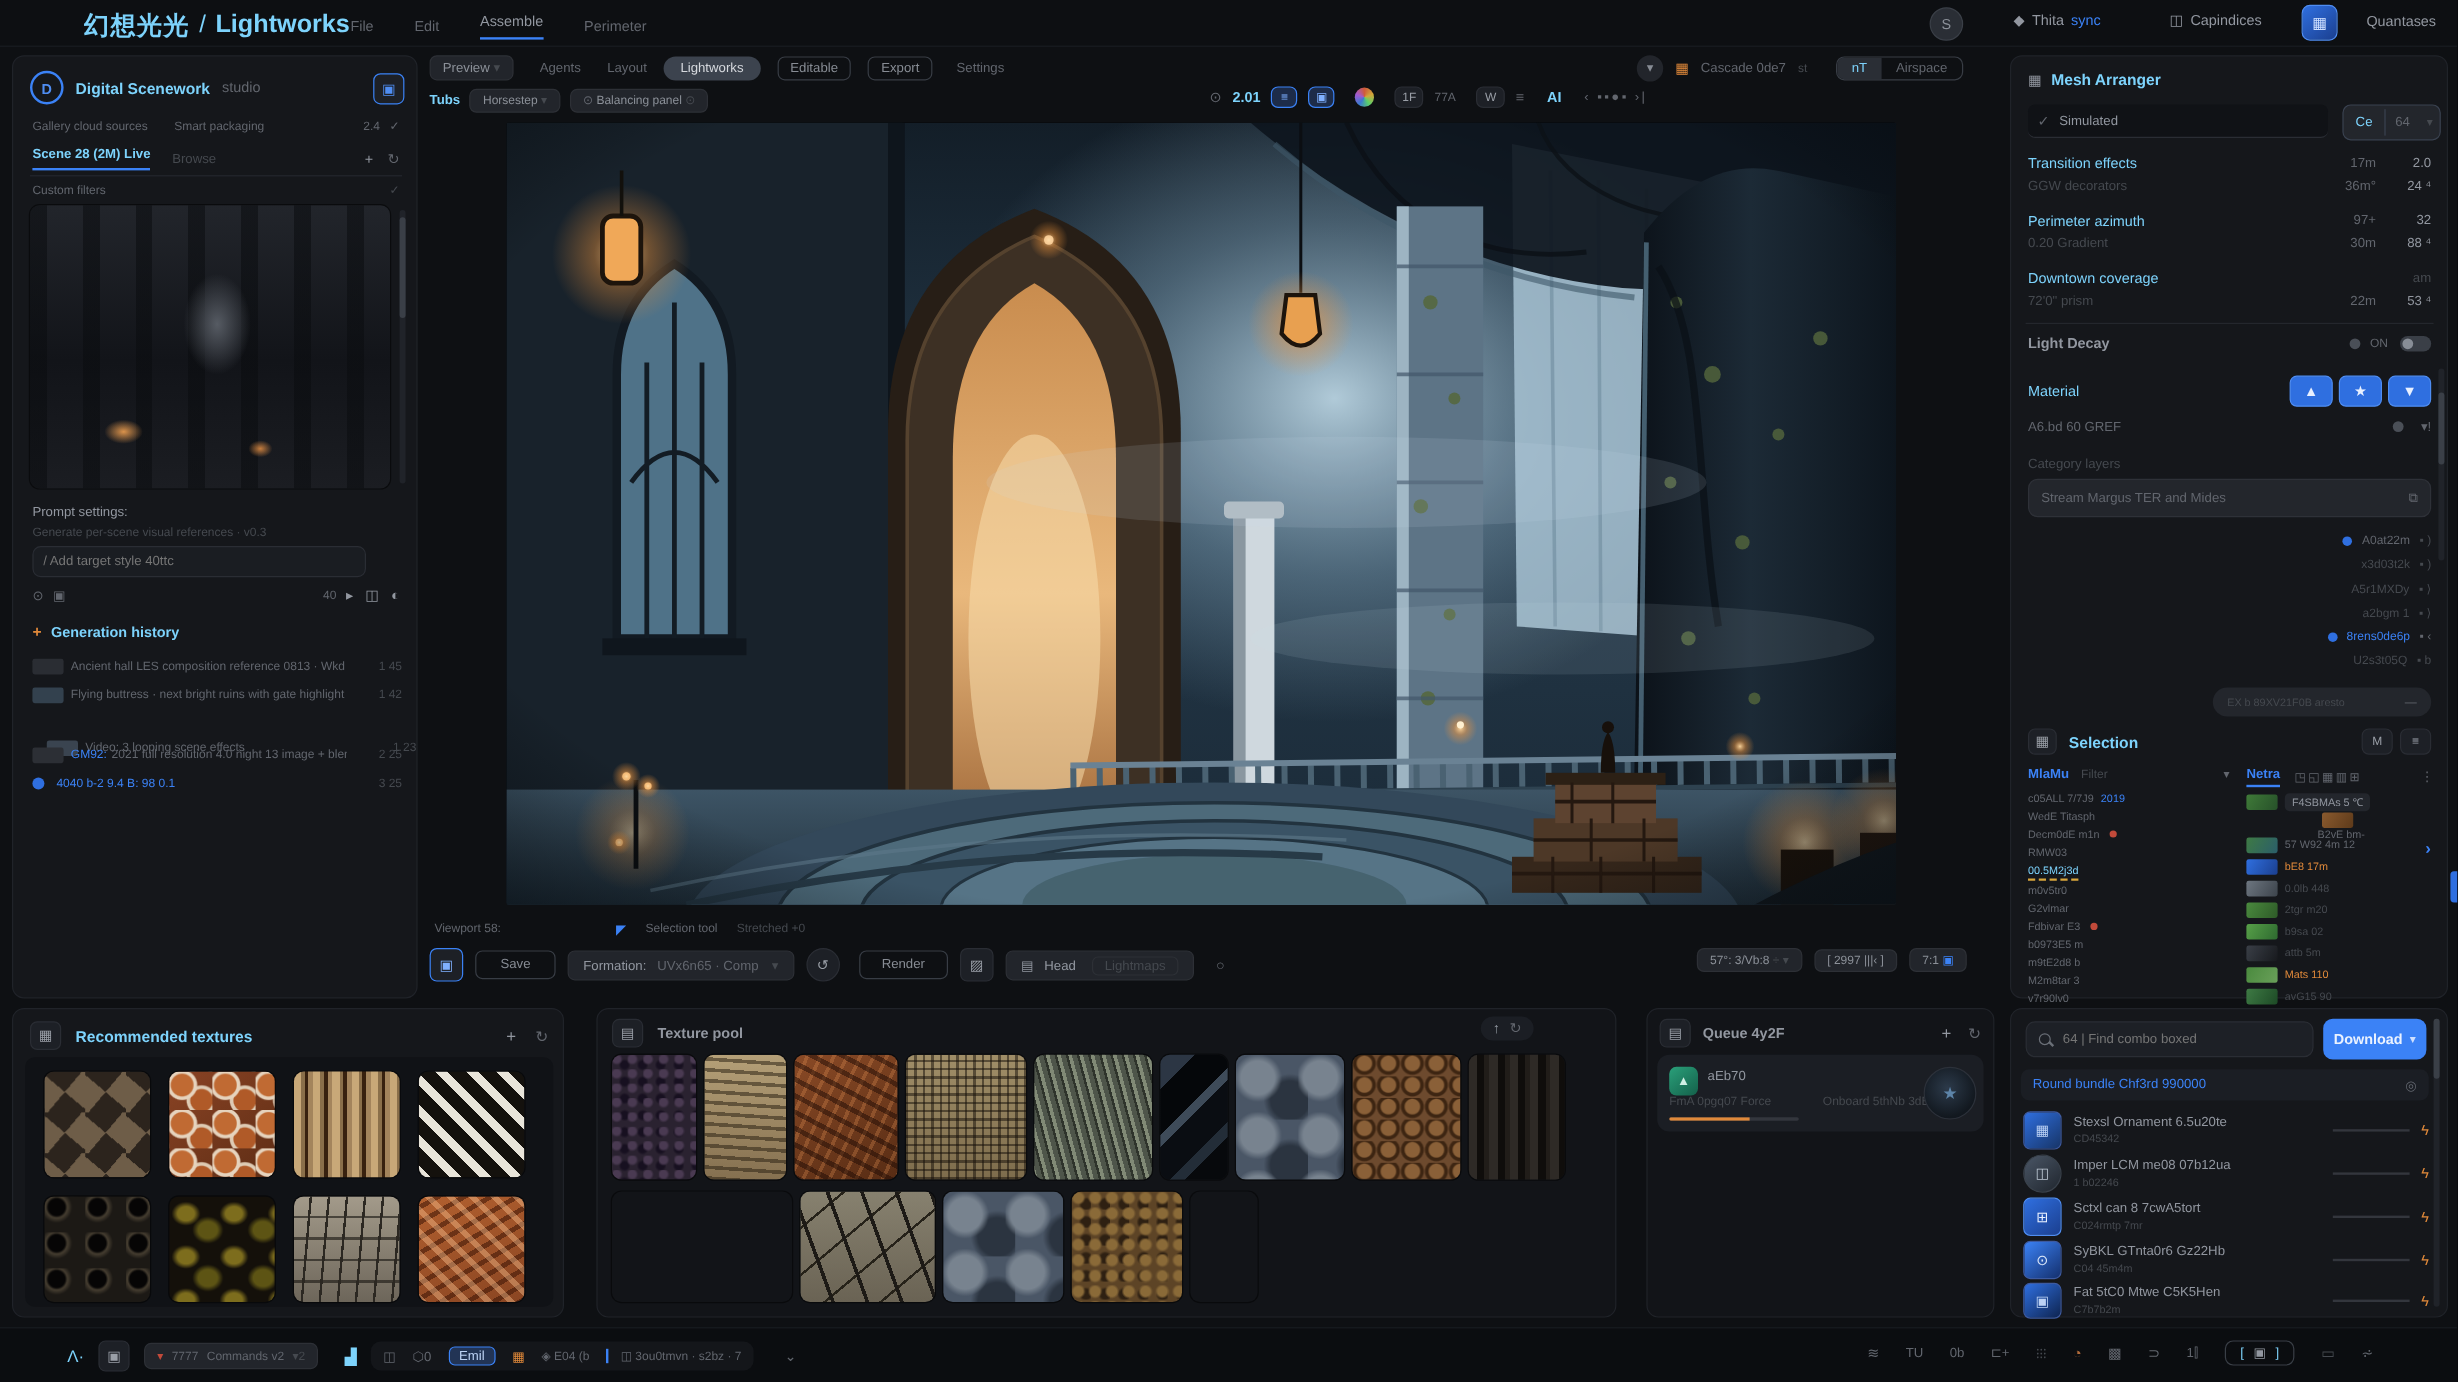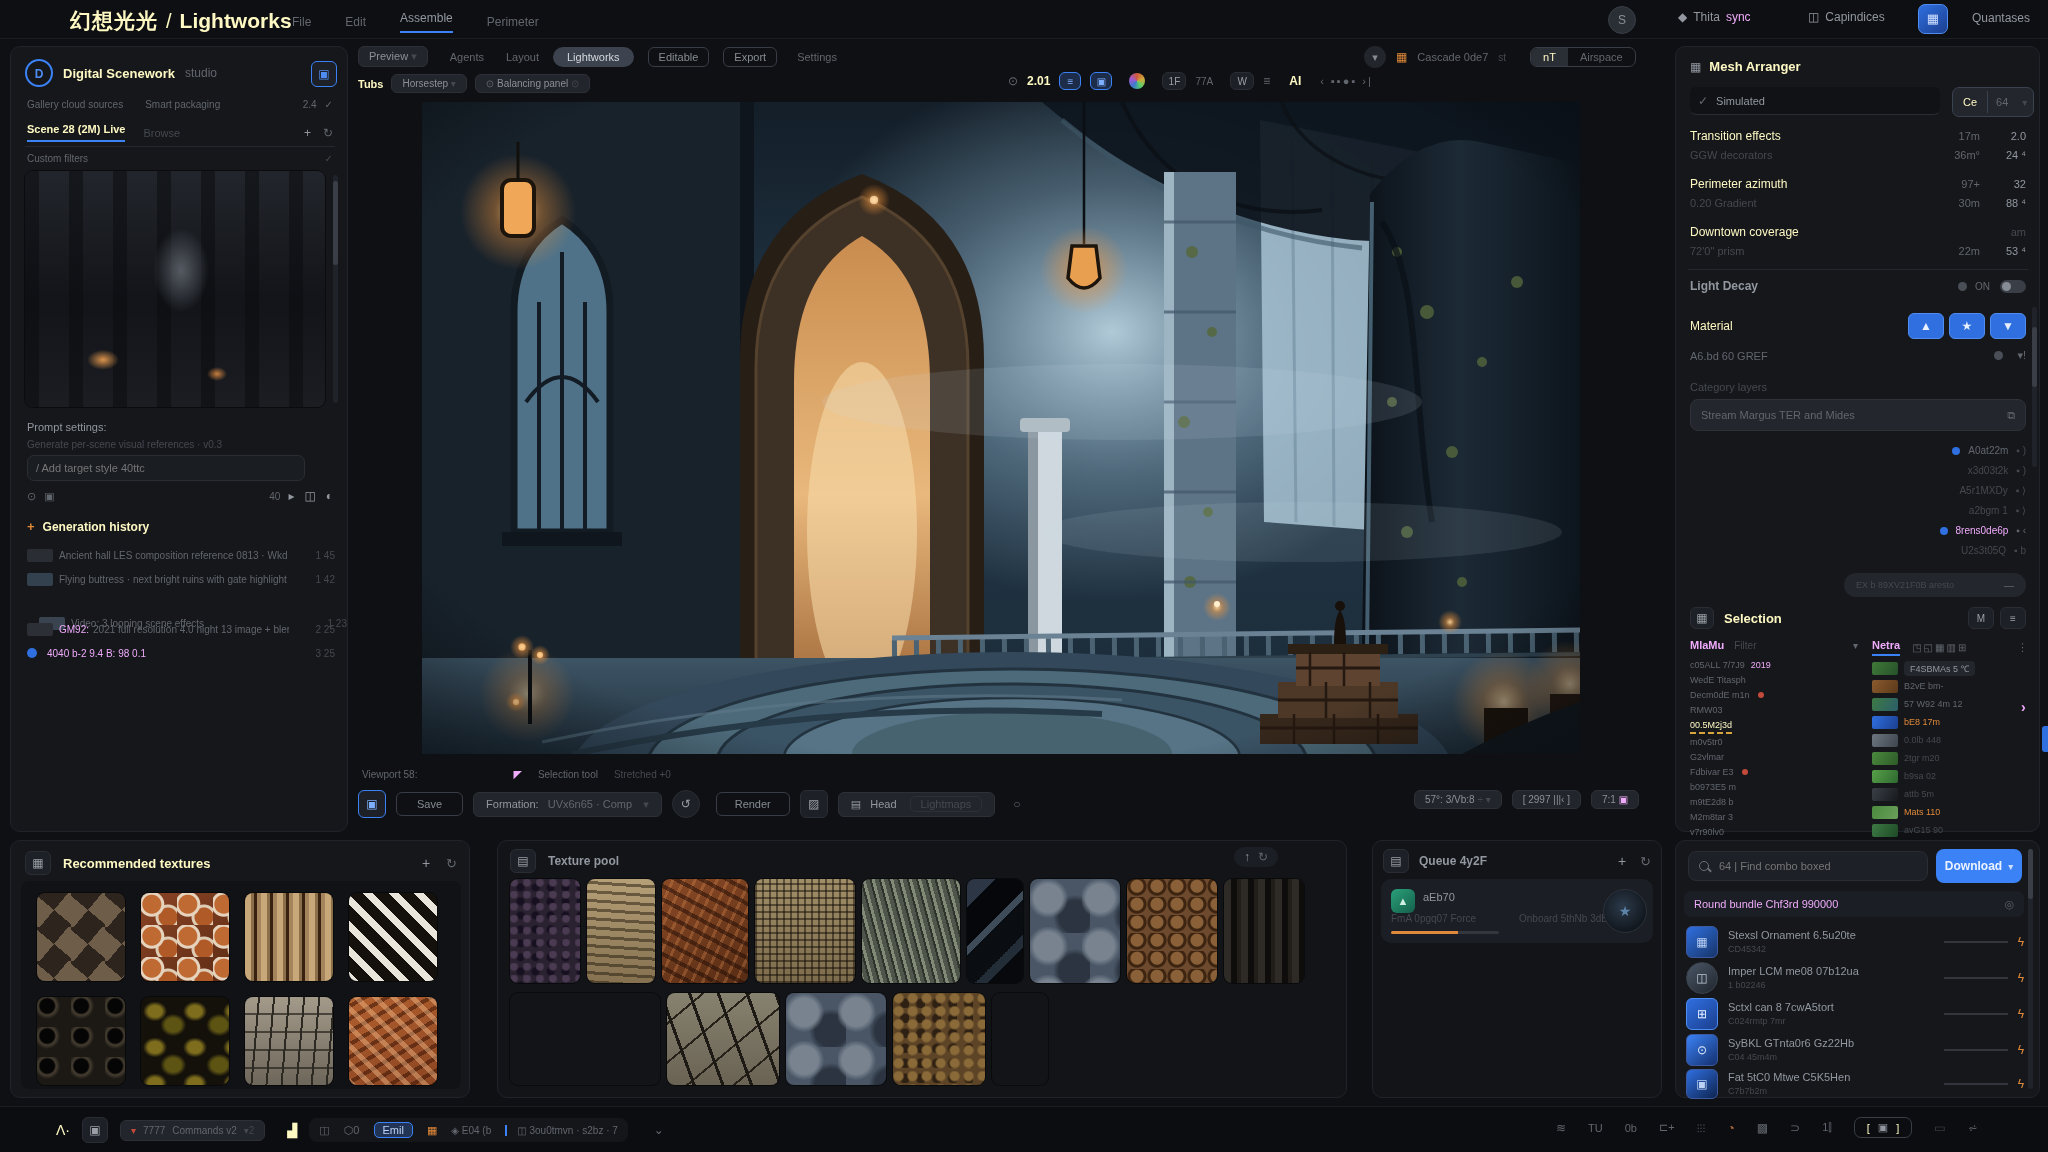--- a/index.html
+++ b/index.html
@@ -1,20 +1,20 @@
 <!DOCTYPE html>
 <html><head>
 <meta charset="utf-8">
 <style>
   html,body{margin:0;padding:0;background:#07080a;font-family:"Liberation Sans",sans-serif;}
   #stage{position:relative;width:2048px;height:1152px;background:#0e1013;overflow:hidden;color:#a8adb5;font-size:12px;}
   .abs{position:absolute;}
   .panel{position:absolute;background:#15171b;border:1px solid #202329;border-radius:10px;box-sizing:border-box;}
-  .tb{color:#fef9c3}.tg{color:#9297a0}.td{color:#62666e}.tdd{color:#45494f}
-  .blue{color:#f0abfc}.orange{color:#e0893a}
+  .tb{color:#7dd3fc}.tg{color:#9297a0}.td{color:#62666e}.tdd{color:#45494f}
+  .blue{color:#3b82f6}.orange{color:#e0893a}
   .f9{font-size:9px}.f10{font-size:10px}.f11{font-size:11px}.f12{font-size:12px}.f13{font-size:13px}.f14{font-size:14px}
   .bold{font-weight:bold}
   .row{display:flex;align-items:center;}
   .pill{background:#22252b;border:1px solid #2d3036;border-radius:6px;padding:3px 10px;color:#8b9098;}
   .pill-outline{background:transparent;border:1px solid #383d45;border-radius:6px;padding:3px 10px;color:#878c94;}
   .pill-round{background:#3c434e;border-radius:12px;padding:4px 14px;color:#d5d8dd;}
   .iconbtn{display:inline-flex;align-items:center;justify-content:center;border-radius:6px;background:#1d2026;border:1px solid #2a2d34;color:#9a9fa7;}
   .circle{border-radius:50%;}
   .tile{border-radius:8px;box-shadow:0 0 0 1px rgba(0,0,0,.5);}
   .switch{width:26px;height:13px;border-radius:7px;background:#3a3f47;position:relative;display:inline-block;}
@@ -571,21 +571,21 @@
     <div class="abs row" style="left:196px;top:592px;width:156px;">
       <span class="blue f11 bold" style="border-bottom:2px solid #3b82f6;padding-bottom:3px;">Netra</span>
       <span class="td f10" style="margin-left:12px;letter-spacing:2px;">◳◱▦▥⊞</span>
       <span class="td f11" style="margin-left:auto;">⋮</span>
     </div>
     <div class="abs" style="left:196px;top:612px;width:158px;">
       <div class="row" style="height:18px;">
           <span class="sth" style="width:26px;height:13px;background:linear-gradient(120deg,#3f7a38,#27512a);"></span>
           <span class="tg f9" style="background:#23262c;border-radius:4px;padding:1px 6px;">F4SBMAs 5 ℃</span>
         </div>
-      <div class="row" style="height:18px;">
+      <div class="row" style="height:18px;flex-direction:column;">
           <span class="sth" style="background:linear-gradient(120deg,#8a5a2e,#5d3a1a);"></span>
           <span class="td f9">B2vE bm-</span>
         </div>
       <div class="row" style="height:18px;">
           <span class="sth" style="background:linear-gradient(120deg,#3e7a44,#2b5e6a);"></span>
           <span class="td f9">57 W92 4m 12</span>
         </div>
       <div class="row" style="height:18px;">
           <span class="sth" style="background:linear-gradient(120deg,#2f6fe0,#1b3f8f);"></span>
           <span class="orange f9">bE8 17m</span>

